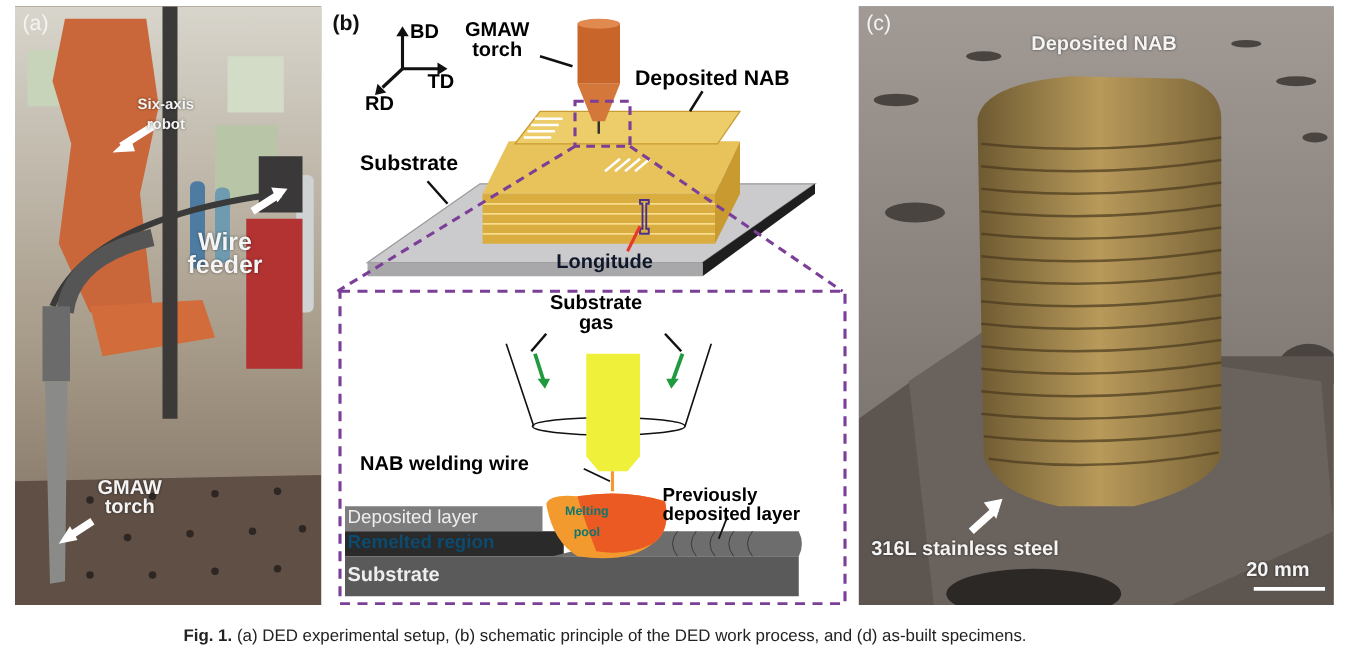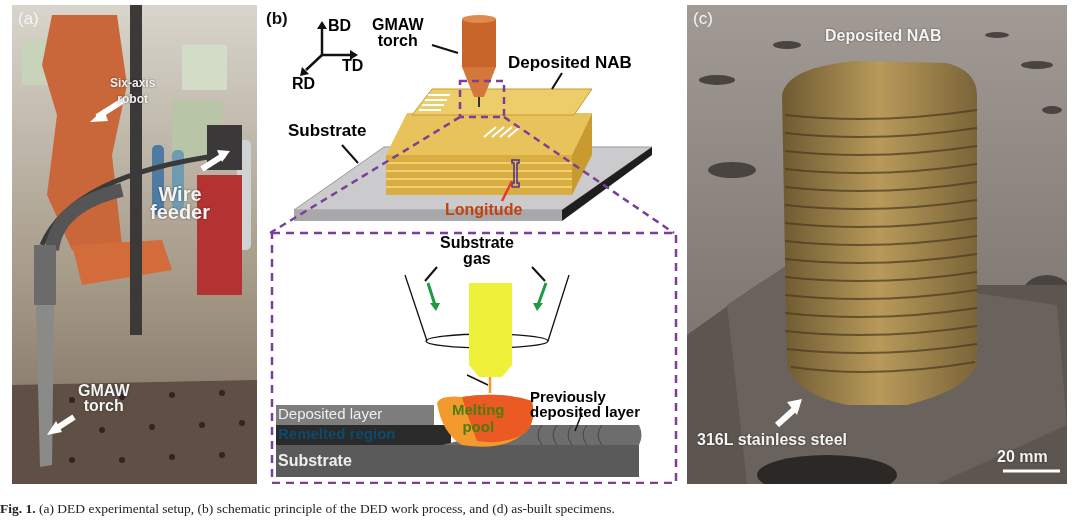--- a/index.html
+++ b/index.html
@@ -6,21 +6,21 @@
   body{width:1080px;height:520px;position:relative;overflow:hidden;font-family:"Liberation Sans","DejaVu Sans",sans-serif;}
   .panel{position:absolute;overflow:hidden;}
   #panel-a{left:12px;top:5px;width:245px;height:479px;background:#7d6a5a;}
   #panel-b{left:262px;top:5px;width:420px;height:479px;background:#fff;}
   #panel-c{left:687px;top:5px;width:380px;height:479px;background:#8c8580;}
   .label{position:absolute;font-weight:bold;white-space:nowrap;}
   .ph-label{color:#f4f4f4;text-shadow:0 0 2px rgba(0,0,0,.6);}
   .panel-tag{position:absolute;font-size:17px;color:#f4f4f4;top:4px;left:6px;}
   #panel-b .panel-tag{color:#111;font-weight:bold;left:4px;top:4px;}
   svg{position:absolute;left:0;top:0;}
-  .caption{position:absolute;top:501px;left:0;width:968px;font-family:Liberation Serif, serif;font-size:13.5px;color:#222;}
+  .caption{position:absolute;top:501px;left:0;width:968px;text-align:center;font-family:Liberation Sans, sans-serif;font-size:13.5px;color:#222;}
   .caption b{font-weight:bold;}
 </style>
 </head>
 <body>
 
 <div class="panel" id="panel-a">
   <svg width="245" height="479">
     <defs>
       <linearGradient id="bgA" x1="0" y1="0" x2="0" y2="1">
         <stop offset="0" stop-color="#d8d5cc"></stop>
@@ -180,29 +180,30 @@
   <span class="panel-tag">(b)</span>
   <span class="label" style="left:66px;top:12px;font-size:16px;">BD</span>
   <span class="label" style="left:80px;top:52px;font-size:16px;">TD</span>
   <span class="label" style="left:30px;top:70px;font-size:16px;">RD</span>
   <div class="label" style="left:110px;top:12px;font-size:16px;line-height:16px;text-align:center;">
     <div>GMAW</div>
       <div>torch</div>
   </div>
   <span class="label" style="left:246px;top:48px;font-size:17px;">Deposited NAB</span>
   <span class="label" style="left:26px;top:116px;font-size:17px;">Substrate</span>
-  <span class="label" style="left:183px;top:196px;font-size:16px;color:#c2410c;">Longitude</span>
+  <span class="label" style="left:183px;top:196px;font-size:16px;color:#0f172a;">Longitude</span>
   <div class="label" style="left:178px;top:230px;font-size:16px;line-height:16px;text-align:center;">
     <div>Substrate</div>
       <div>gas</div>
   </div>
+  <span class="label" style="left:26px;top:358px;font-size:16px;">NAB welding wire</span>
   <span class="label" style="left:16px;top:400px;font-size:15px;color:#eee;font-weight:normal;">Deposited layer</span>
   <span class="label" style="left:16px;top:420px;font-size:15px;color:#0c4a6e;">Remelted region</span>
   <span class="label" style="left:16px;top:447px;font-size:16px;color:#eee;">Substrate</span>
-  <div class="label" style="left:190px;top:396px;font-size:15px;line-height:17px;text-align:center;color:#4d7c0f;">
+  <div class="label" style="left:190px;top:396px;font-size:10px;line-height:17px;text-align:center;color:#0f766e;">
     <div>Melting</div>
       <div>pool</div>
   </div>
   <div class="label" style="left:268px;top:384px;font-size:15px;line-height:15px;text-align:left;">
     <div>Previously</div>
       <div>deposited layer</div>
   </div>
 </div>
 
 <div class="panel" id="panel-c">

